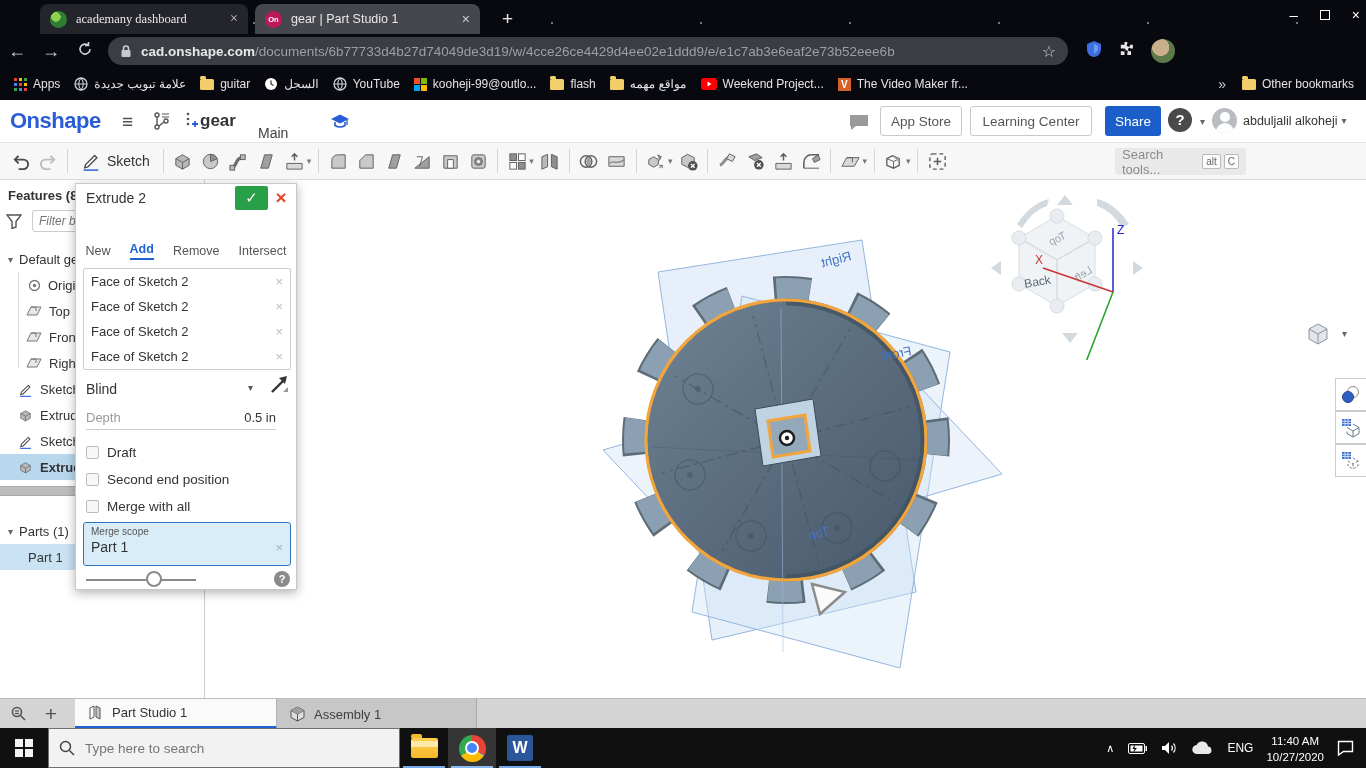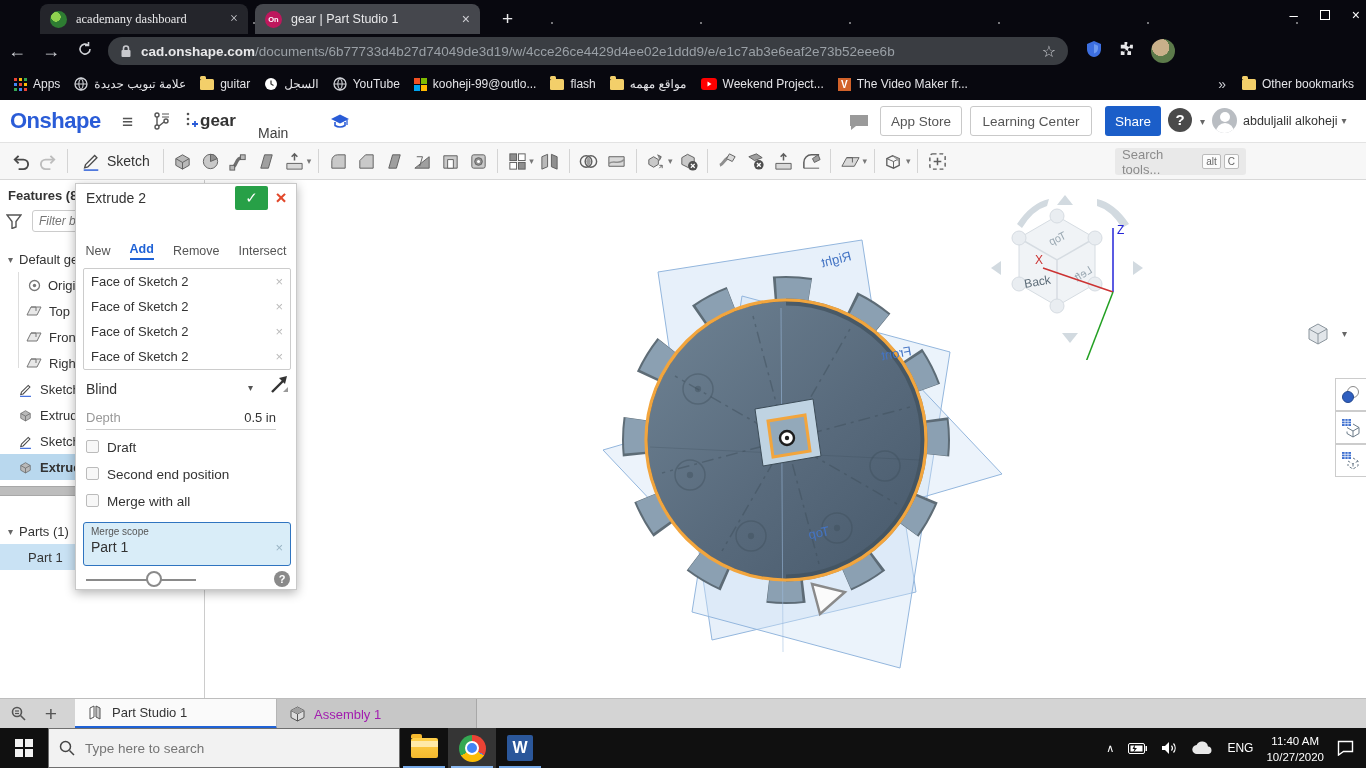--- a/index.html
+++ b/index.html
@@ -82,41 +82,41 @@
   .op-row { position:absolute; left:0; top:54px; width:100%; height:25px; display:flex; justify-content:space-around; align-items:center; font-size:12.5px; color:#555; }
   .op.on { color:#1f62d6; border-bottom:2px solid #1f62d6; padding-bottom:2px; font-weight:bold; }
   #faces-box { position:absolute; left:7px; top:84px; width:208px; height:102px; border:1px solid #ccc; border-radius:2px; overflow:hidden; }
   .face-row { height:25px; display:flex; align-items:center; padding:0 7px; font-size:13px; }
   .face-row .x { margin-left:auto; color:#bbb; font-size:13px; }
   #blind-row { position:absolute; left:10px; top:192px; width:202px; height:26px; display:flex; align-items:center; font-size:14px; }
   #blind-caret { position:absolute; left:172px; top:6px; font-size:10px; color:#555; }
   #depth-row { position:absolute; left:10px; top:222px; width:190px; height:24px; border-bottom:1px solid #ccc; display:flex; align-items:center; }
   #depth-label { color:#999; font-size:13px; }
   #depth-value { margin-left:auto; font-size:13px; color:#333; }
-  .cb-row { position:absolute; left:10px; width:200px; height:24px; display:flex; font-size:13.5px; color:#333; }
+  .cb-row { position:absolute; left:10px; width:200px; height:24px; display:flex; align-items:center; font-size:13.5px; color:#333; }
   .cb { width:13px; height:13px; border:1px solid #bbb; background:#f7f7f7; border-radius:2px; margin-right:8px; flex:0 0 auto; }
   #merge-box { position:absolute; left:7px; top:338px; width:208px; height:44px; background:#d9edf8; border:1.5px solid #2f74c0; border-radius:3px; padding:3px 7px; }
   #merge-label { font-size:10px; color:#555; }
   #merge-val-row { display:flex; align-items:center; font-size:14px; color:#333; margin-top:2px; }
   #merge-val-row .x { margin-left:auto; color:#9ab4c4; font-size:13px; }
   #slider-row { position:absolute; left:0; top:386px; width:222px; height:20px; }
   #slider-track { position:absolute; left:10px; top:9px; width:110px; height:2px; background:#8a8a8a; }
   #slider-handle { position:absolute; left:70px; top:1px; width:16px; height:16px; border-radius:50%; background:#fff; border:2px solid #8a8a8a; }
   #dlg-help { position:absolute; right:8px; top:1px; width:16px; height:16px; border-radius:50%; background:#8a8a8a; color:#fff; font-size:11px; font-weight:bold; text-align:center; line-height:16px; }
 
   
   #view-rail { position:absolute; right:0; top:198px; width:31px; }
   .rail-btn { width:31px; height:33px; background:#fff; border:1px solid #ccc; border-right:none; display:flex; align-items:center; justify-content:center; }
 
   
   #doc-tabs { left:0; top:698px; width:1366px; height:30px; background:#d4d4d4; border-top:1px solid #bdbdbd; }
   .doc-ic { position:absolute; top:3px; width:26px; height:24px; display:flex; align-items:center; justify-content:center; color:#555; }
   .dtab { position:absolute; top:0; height:30px; display:flex; align-items:center; padding:0 12px; font-size:13px; color:#333; }
   #dtab1 { left:75px; width:202px; background:#fafafa; border-bottom:3px solid #1f62d6; border-right:1px solid #b5b5b5; }
-  #dtab2 { left:277px; width:200px; background:#c7c7c7; border-right:1px solid #a8a8a8; color:#a21caf; }
+  #dtab2 { left:277px; width:200px; background:#c7c7c7; border-right:1px solid #a8a8a8; color:#404040; }
   .dtab .ic { margin-right:8px; display:inline-flex; }
 
   
   #taskbar { left:0; top:728px; width:1366px; height:40px; background:#101010; display:flex; align-items:center; }
   #start-btn { width:48px; height:40px; display:flex; align-items:center; justify-content:center; }
   #ts-search { width:352px; height:40px; background:#f2f2f2; border:1px solid #6f6f6f; display:flex; align-items:center; padding:0 10px; }
   #ts-search input { border:none; background:transparent; font-size:13.5px; color:#333; margin-left:10px; width:280px; font-family:"Liberation Sans",sans-serif; }
   .tb-app { width:48px; height:40px; display:flex; align-items:center; justify-content:center; position:relative; }
   .tb-app .ul { position:absolute; bottom:0; left:3px; right:3px; height:2.5px; background:#76a9e8; }
   #tray { margin-left:auto; display:flex; align-items:center; color:#fff; height:40px; }

